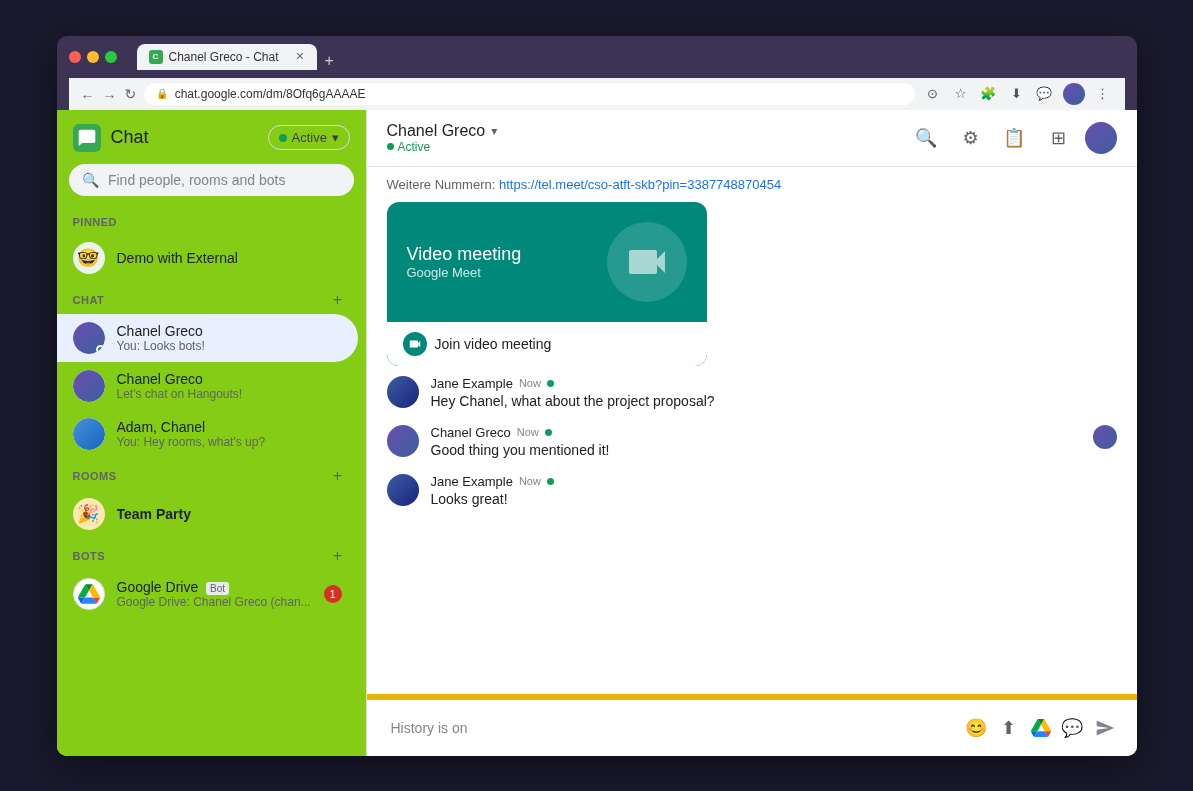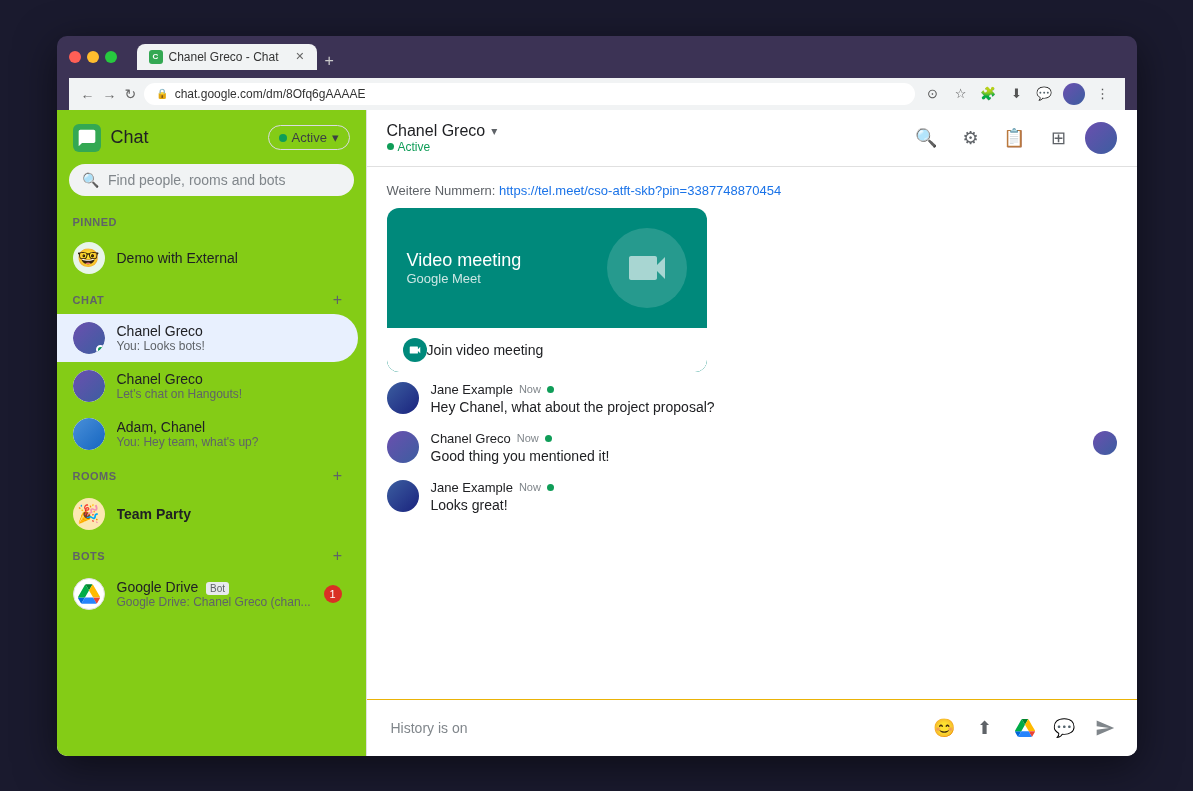--- a/index.html
+++ b/index.html
@@ -278,21 +278,21 @@
       font-size: 18px;
       color: #5f6368;
       cursor: pointer;
     }
     .header-avatar { width: 32px; height: 32px; border-radius: 50%; background: linear-gradient(135deg, #6B4FAF, #3C5EA0); cursor: pointer; }
 
     
     .messages-area {
       flex: 1;
       overflow-y: auto;
-      padding: 16px 20px;
+      padding: 10px 20px;
     }
 
     .meet-link-row {
       font-size: 13px;
       color: #5f6368;
       margin-bottom: 10px;
     }
     .meet-link-row a {
       color: #1a73e8;
       text-decoration: none;
@@ -325,20 +325,21 @@
       width: 80px; height: 80px;
       background: rgba(255,255,255,0.15);
       border-radius: 50%;
       display: flex; align-items: center; justify-content: center;
     }
     .video-card-icon svg { width: 48px; height: 48px; }
 
     .join-meeting-btn {
       display: flex;
       align-items: center;
+      gap: 8px;
       padding: 10px 16px;
       background: white;
       border-radius: 0 0 12px 12px;
       font-size: 14px;
       color: #202124;
       cursor: pointer;
       border-top: none;
     }
     .join-icon {
       width: 24px; height: 24px;
@@ -390,25 +391,24 @@
       font-size: 14px;
       color: #202124;
     }
 
     .message-row-with-float {
       position: relative;
     }
 
     
     .input-area {
-      border-top: 1px solid #eab308;
+      border-top: 6px solid #eab308;
       padding: 12px 16px;
       display: flex;
       align-items: center;
-      gap: 8px;
     }
     .input-field {
       flex: 1;
       font-size: 14px;
       color: #80868b;
       padding: 0 8px;
     }
     .input-action-btn {
       width: 32px; height: 32px;
       display: flex; align-items: center; justify-content: center;
@@ -517,21 +517,21 @@
           <div class="item-sub">Let's chat on Hangouts!</div>
         </div>
       </div>
 
       <div class="sidebar-item">
         <div class="item-avatar">
           <div style="width:32px;height:32px;border-radius:50%;background:linear-gradient(135deg,#4a90d9,#1565c0);"></div>
         </div>
         <div class="item-text">
           <div class="item-name">Adam, Chanel</div>
-          <div class="item-sub">You: Hey team, what's up?</div>
+          <div class="item-sub">You: Hey rooms, what's up?</div>
         </div>
       </div>
 
       <div class="sidebar-section-header">
         <span class="sidebar-section-label">ROOMS</span>
         <div class="add-btn">+</div>
       </div>
 
       <div class="sidebar-item bold">
         <div class="item-avatar emoji emoji-party">🎉</div>

